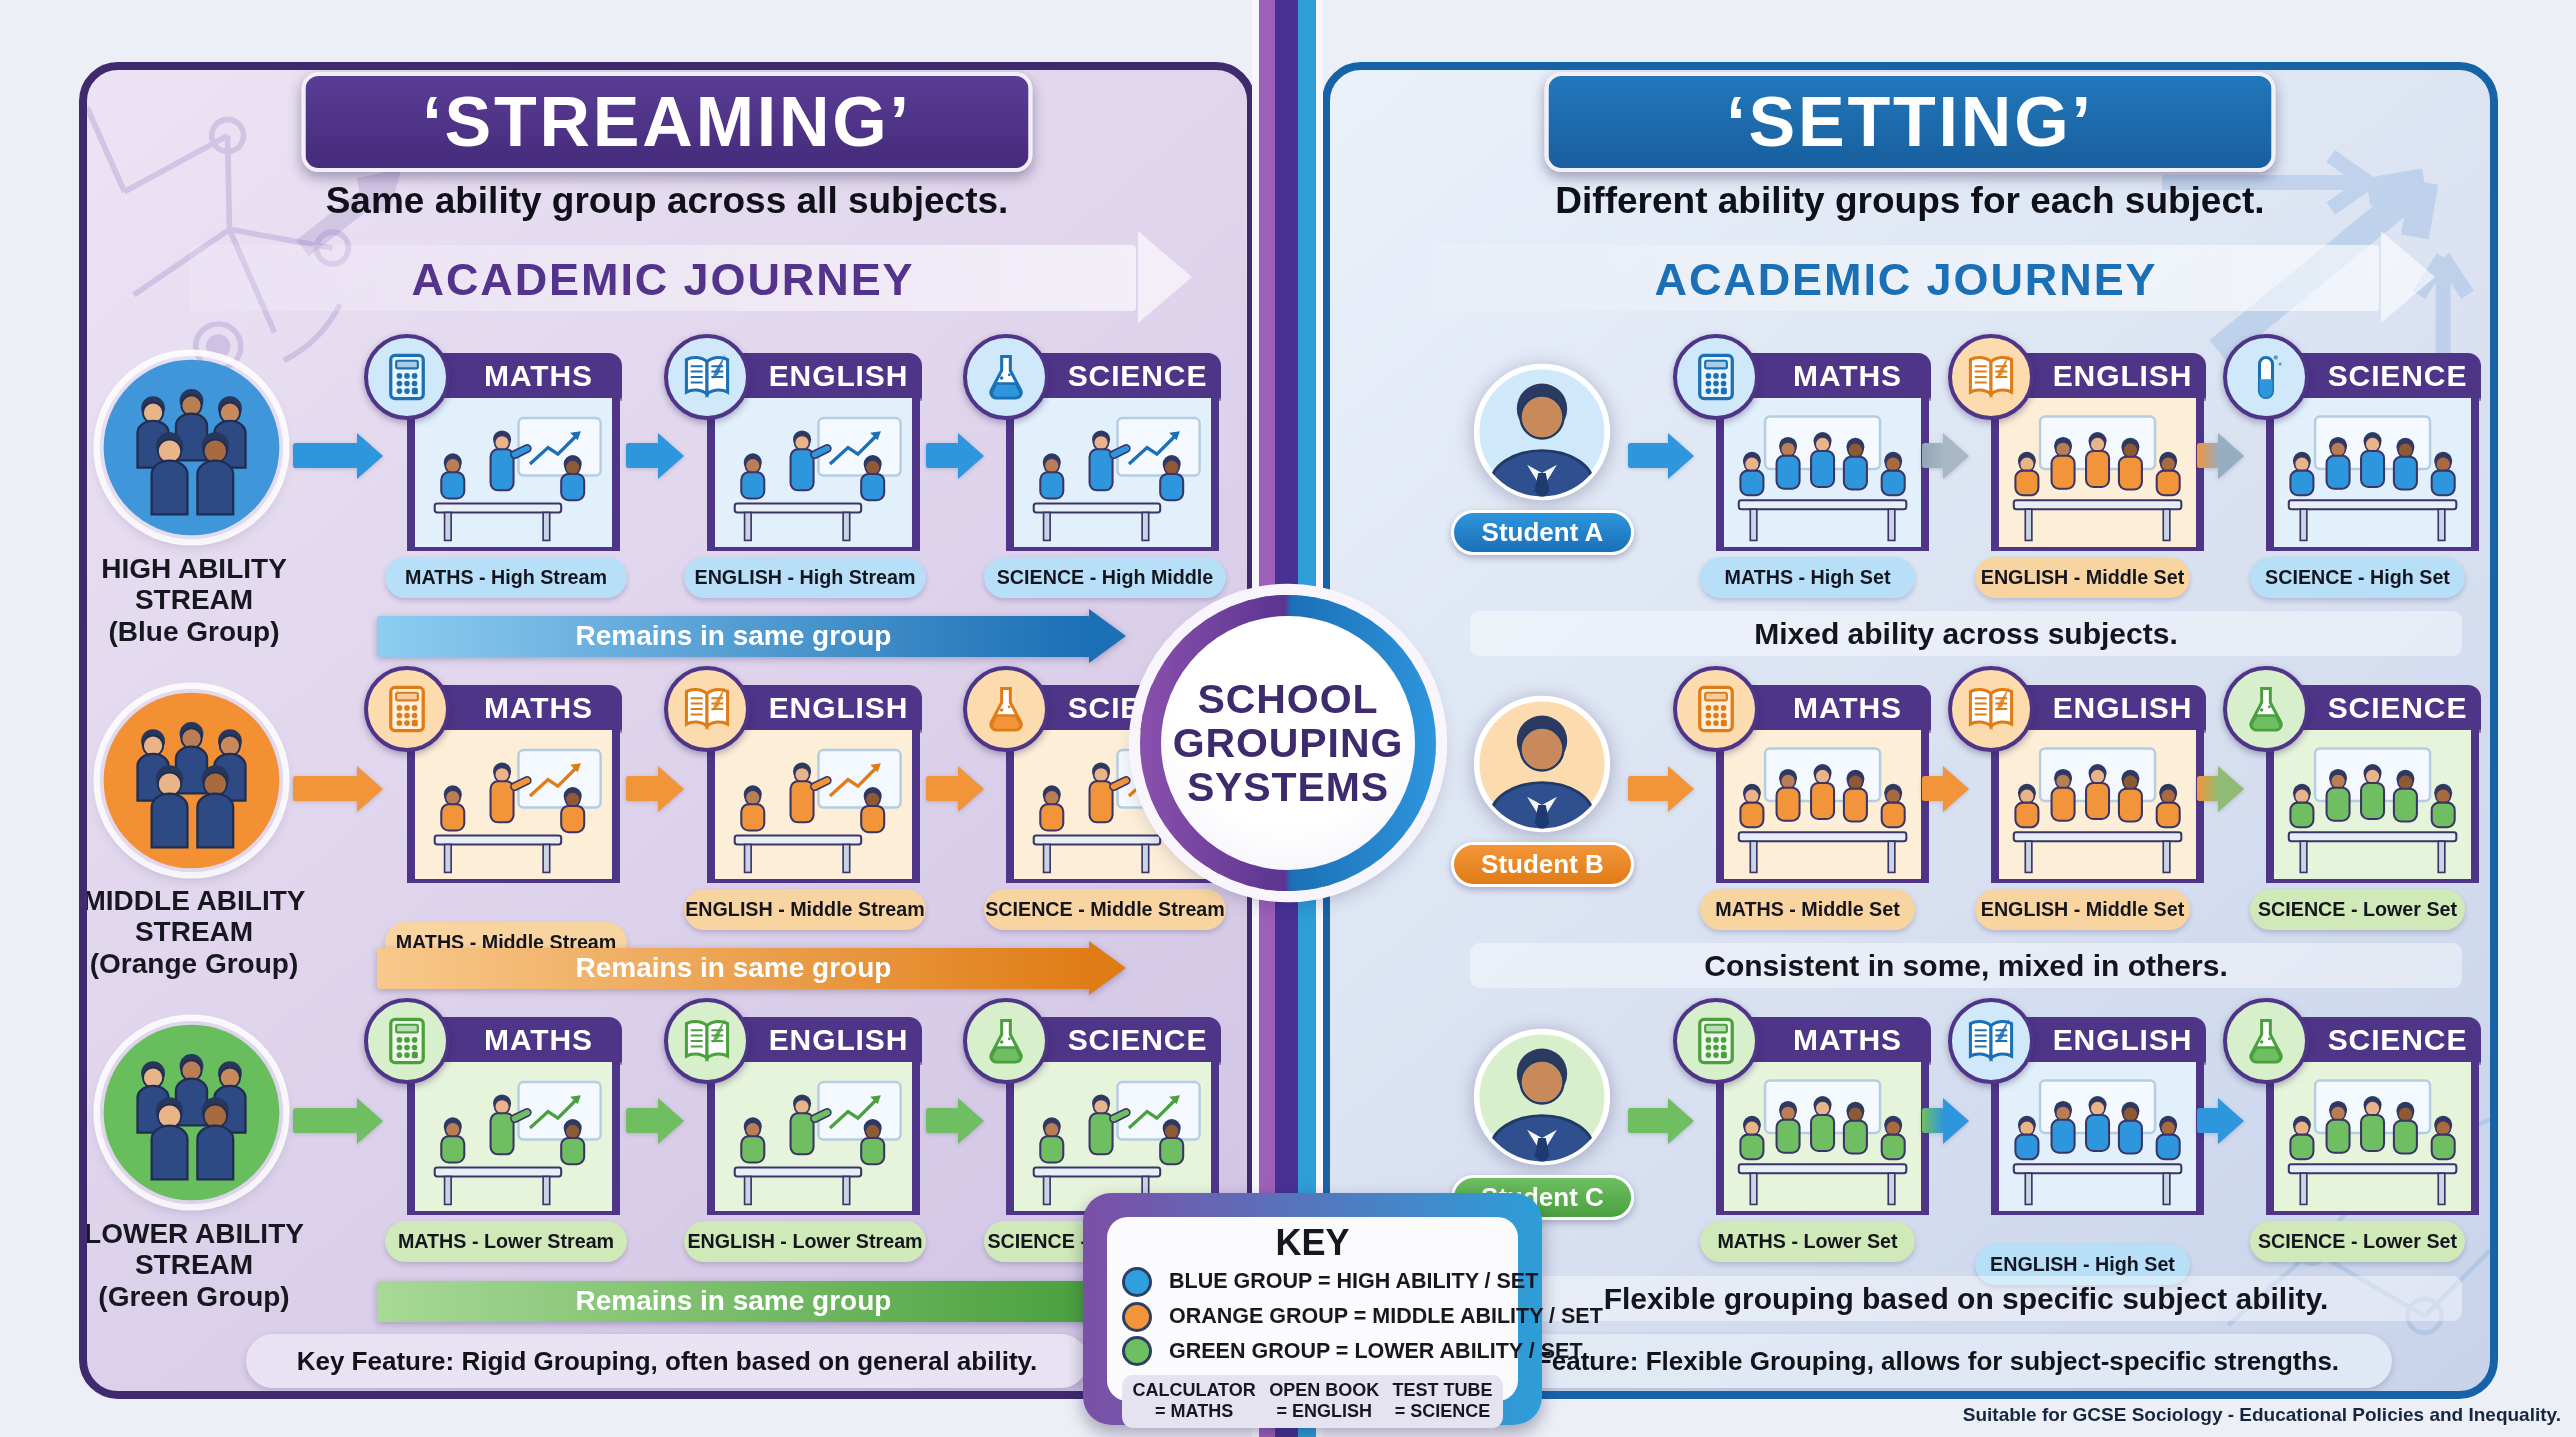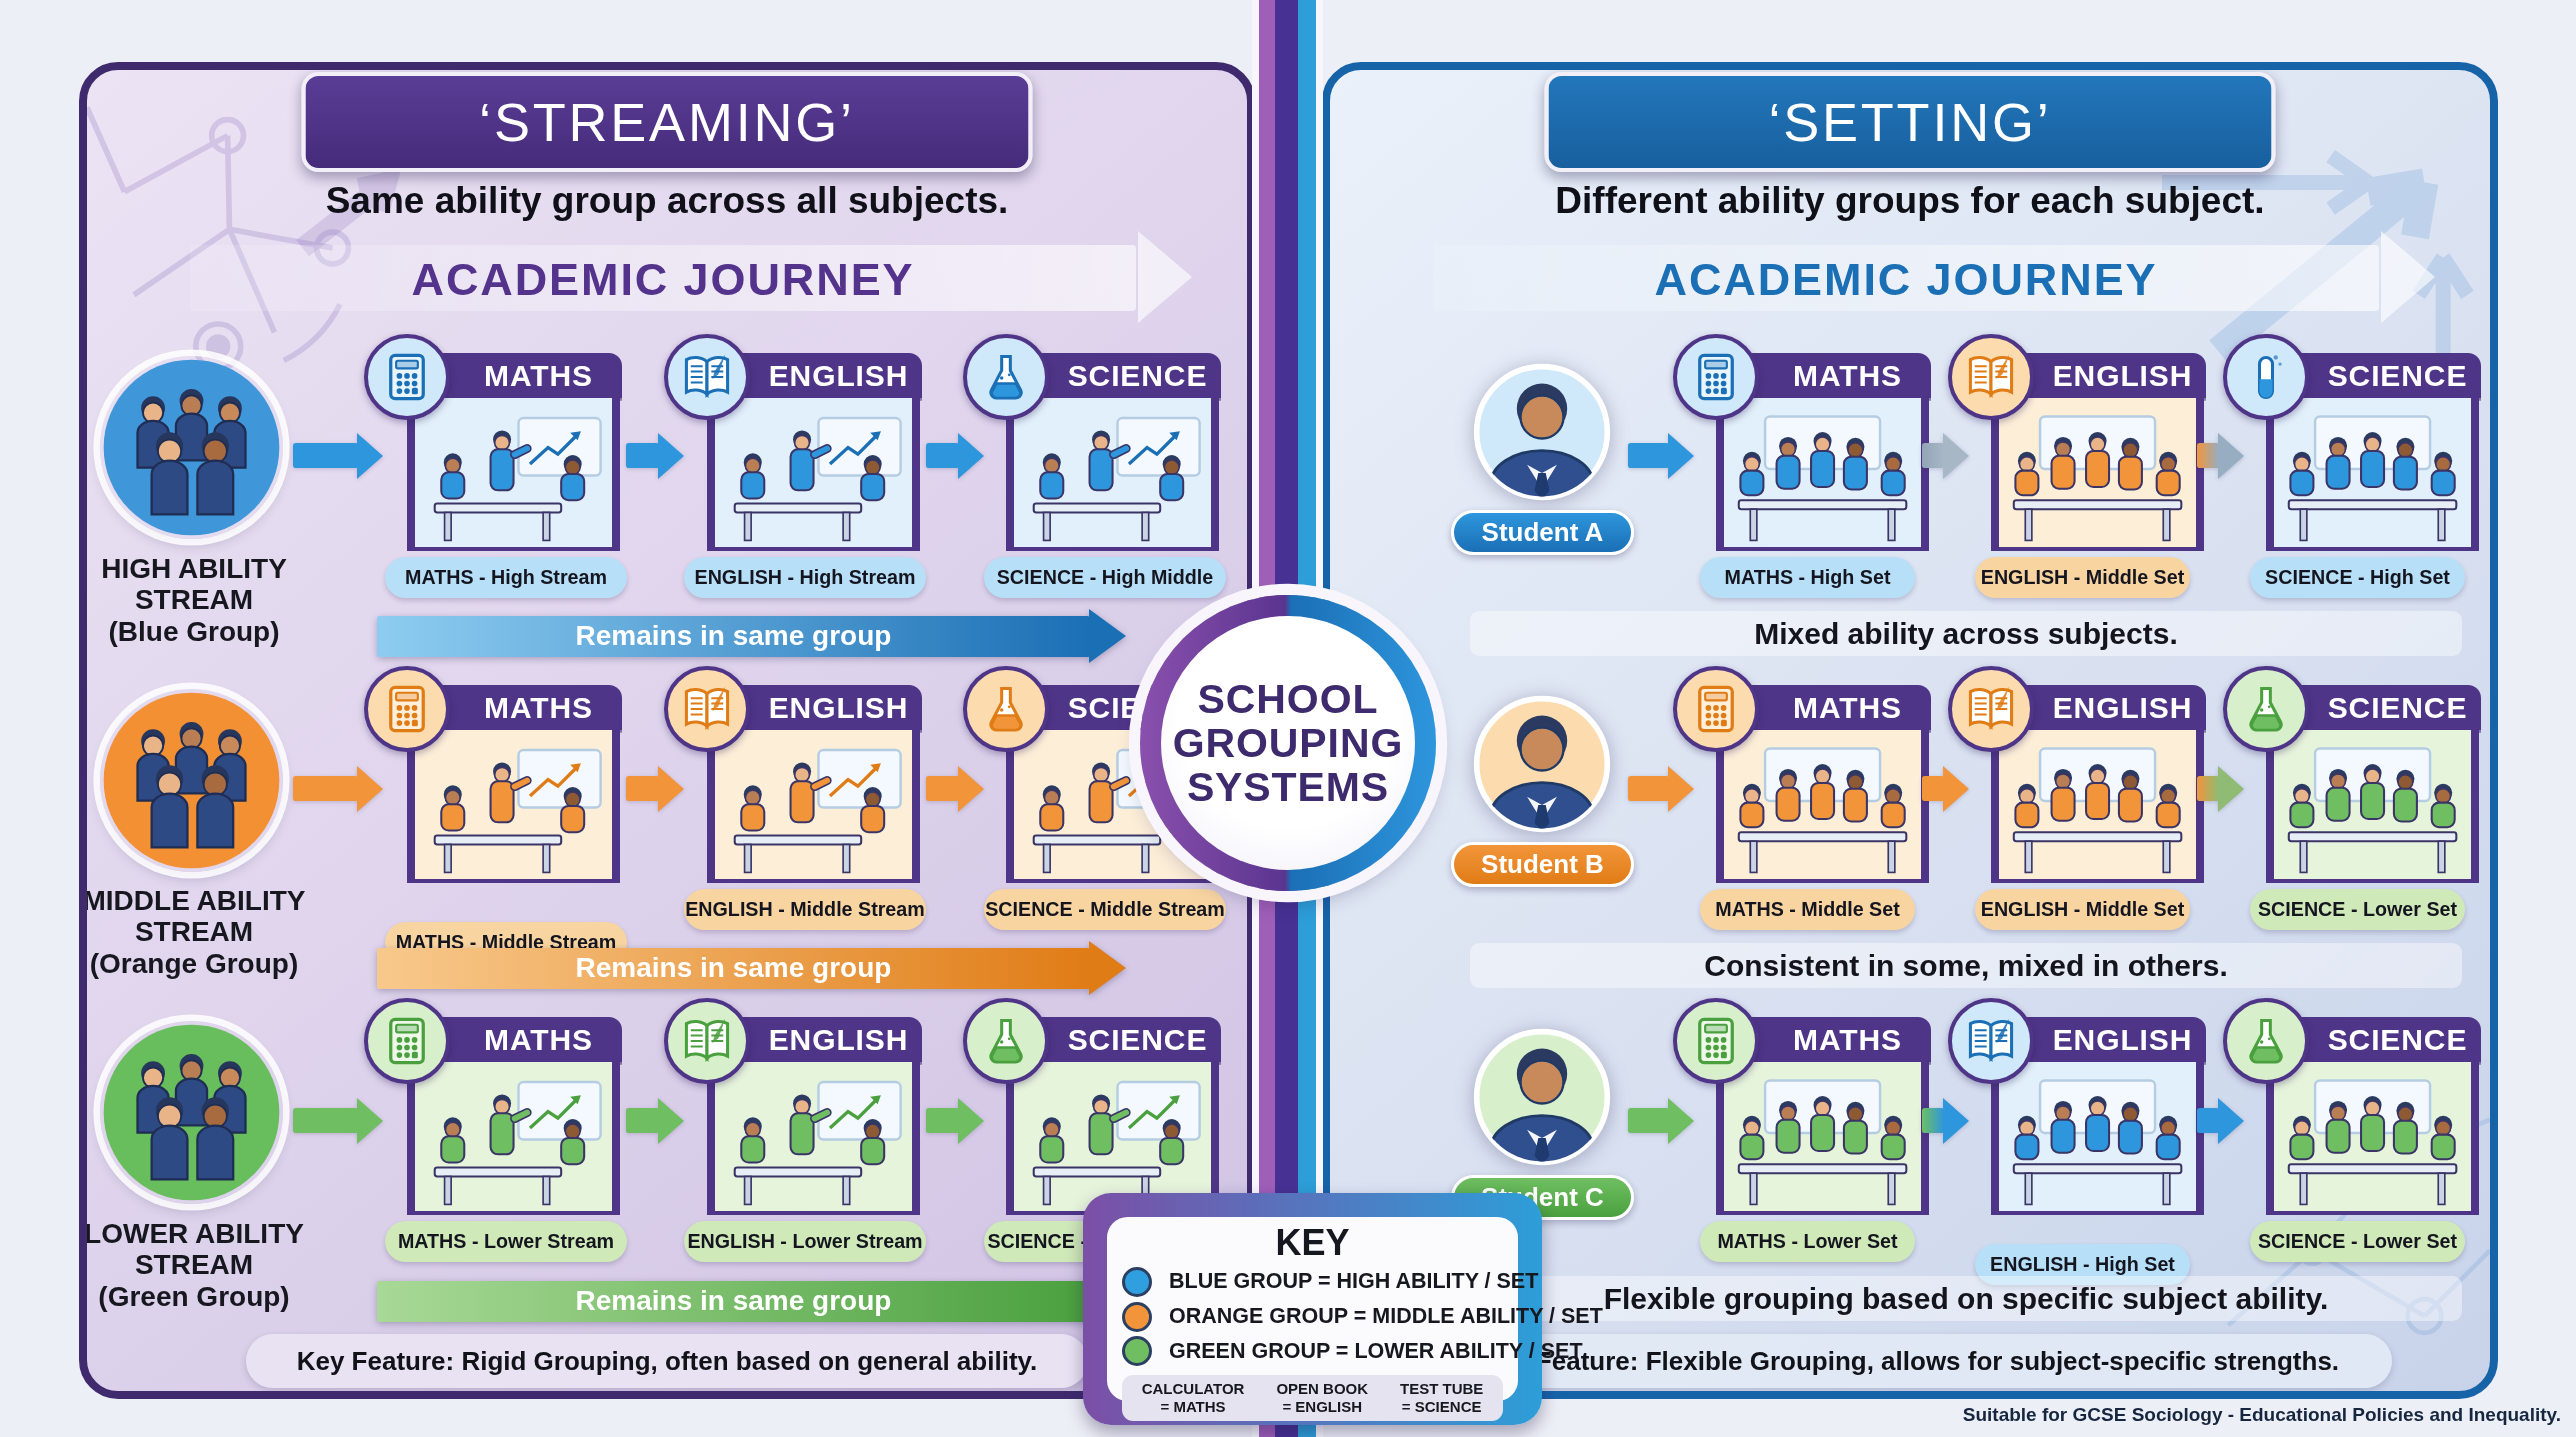--- a/index.html
+++ b/index.html
@@ -13,21 +13,21 @@
   .panel.right{left:1322px;border:8.4px solid #1763a8;
     background:linear-gradient(140deg,#eaf1fa 0%,#d9e1f1 55%,#c8d3ea 100%);}
   .deco{position:absolute;pointer-events:none;}
   
   .hdr{position:absolute;top:1.9px;left:50%;transform:translateX(-50%);
        width:723px;height:92px;border-radius:17px;border:4.7px solid #f2eff9;
        display:flex;align-items:center;justify-content:center;
        box-shadow:0 5.6px 13px rgba(30,20,70,.35);}
   .hdr.purple{background:linear-gradient(180deg,#5a3d96,#452b7a);}
   .hdr.blue{background:linear-gradient(180deg,#2277bb,#185f9e);}
-  .hdr span{color:#fff;font-size:54px;font-weight:400;letter-spacing:2.8px;}
+  .hdr span{color:#fff;font-size:70px;font-weight:700;letter-spacing:2.8px;}
   .subtitle{position:absolute;top:110px;left:0;width:100%;text-align:center;
             font-size:37px;font-weight:700;color:#101018;}
   
   .journey{position:absolute;top:167px;left:103px;width:1002px;height:81px;}
   .jband{position:absolute;left:0;top:7.5px;right:56px;height:66px;border-radius:3.7px;
          background:linear-gradient(90deg,rgba(255,255,255,.12),rgba(255,255,255,.62));}
   .jhead{position:absolute;right:0;top:-5.6px;width:0;height:0;
          border-top:46px solid transparent;border-bottom:46px solid transparent;
          border-left:54px solid rgba(255,255,255,.62);}
   .jtext{position:absolute;left:0;right:56px;top:17px;text-align:center;
@@ -106,21 +106,21 @@
       background:linear-gradient(90deg,#7b4fa6,#2d9ed8);padding:24px;box-sizing:border-box;
       box-shadow:0 7.5px 17px rgba(30,20,70,.35);z-index:7;}
   .keybox .kin{width:100%;height:100%;border-radius:20.6px;background:#fbfafd;box-sizing:border-box;
       padding:5.6px 15px 7.5px;display:flex;flex-direction:column;}
   .key-title{text-align:center;font-size:36px;font-weight:700;color:#17171f;line-height:1.1;}
   .key-item{display:flex;align-items:center;gap:17px;margin-top:4.7px;}
   .key-dot{width:30px;height:30px;border-radius:50%;border:3.7px solid #2b3f63;box-sizing:border-box;flex:none;}
   .key-item span{font-size:21.5px;font-weight:700;color:#17171f;white-space:nowrap;}
   .key-sub{margin-top:8.4px;background:#e6e3f1;border-radius:11.2px;display:flex;
       justify-content:space-around;padding:5.6px 3.7px;}
-  .key-sub .kc{text-align:center;font-size:15px;font-weight:700;color:#17171f;line-height:1.18;}
+  .key-sub .kc{text-align:center;font-size:18px;font-weight:700;color:#17171f;line-height:1.18;}
   
   .footer{position:absolute;right:15px;top:1404px;font-size:19px;font-weight:700;color:#16263f;}
 </style>
 </head>
 <body>
 
 <div class="stage">
 
   <div class="panel left">
     <svg class="deco" style="left:0;top:0" width="403" height="403" viewBox="0 0 430 430">

